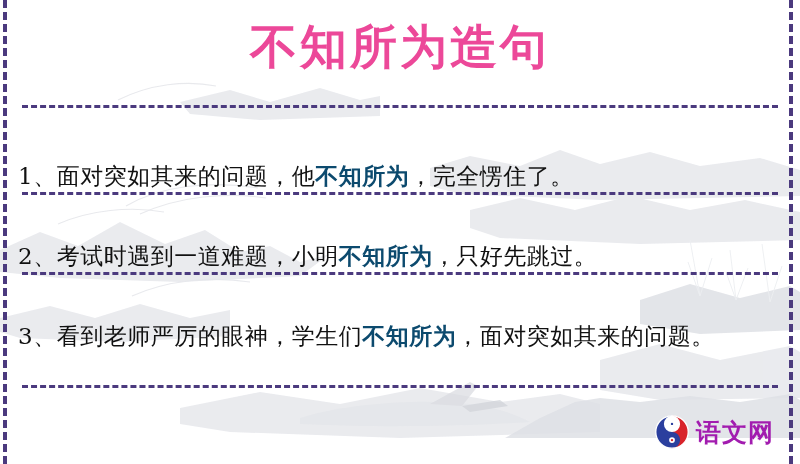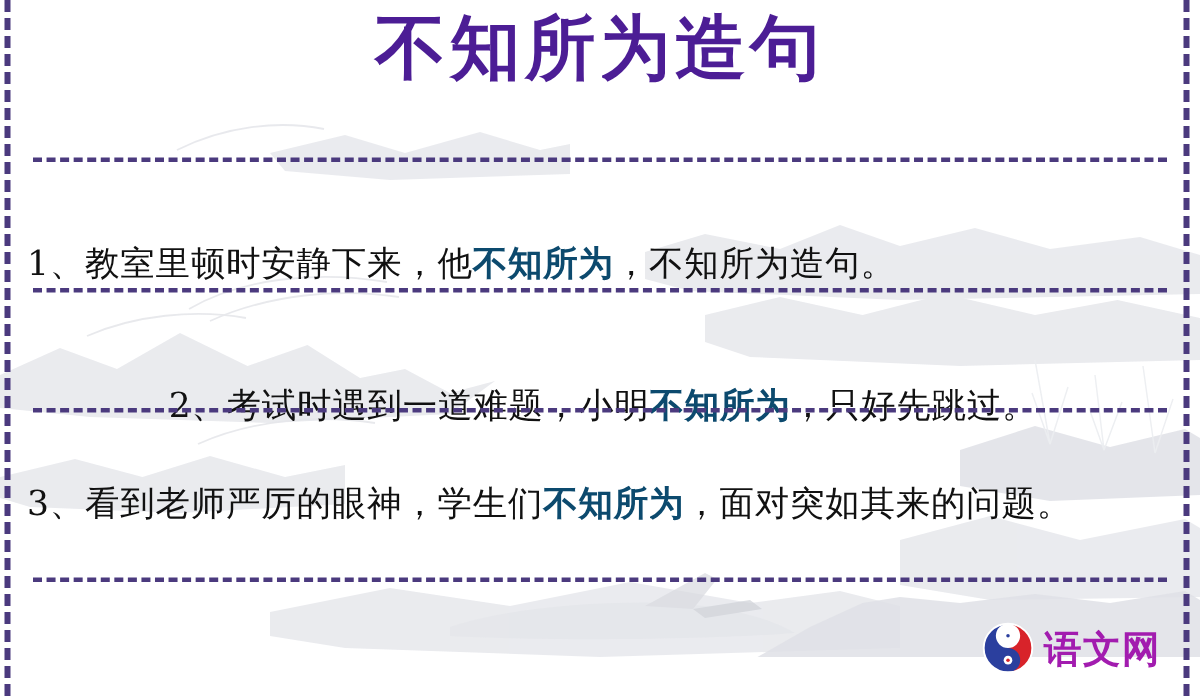--- a/index.html
+++ b/index.html
@@ -42,27 +42,27 @@
     position: absolute;
     left: 0; top: 0;
     width: 800px; height: 464px;
     z-index: 2;
   }
 
   
   .title {
     position: absolute;
     left: 0;
-    top: 4px;
+    top: 18px;
     width: 800px;
     text-align: center;
     font-family: "DejaVu Serif", "Liberation Serif", serif;
     font-size: 47px;
     font-weight: bold;
-    color: #4c1d95;
+    color: #ec4899;
     letter-spacing: 3px;
     line-height: 1.25;
     white-space: nowrap;
   }
 
   
   .hrule {
     position: absolute;
     left: 22px;
     width: 756px;
@@ -80,21 +80,21 @@
     position: absolute;
     left: 18px;
     width: 768px;
     font-family: "DejaVu Serif", "Liberation Serif", serif;
     font-size: 23px;
     color: #111111;
     line-height: 41px;
     letter-spacing: 0.5px;
   }
   .sentence.s1 { top: 132px; }
-  .sentence.s2 { top: 227px; text-align: center; }
+  .sentence.s2 { top: 212px; }
   .sentence.s3 { top: 292px; }
 
   .kw {
     color: #0c4a6e;
     font-weight: bold;
   }
 
   
   .logo-wrap {
     position: absolute;
@@ -161,21 +161,21 @@
   <div class="content">
 
     <div class="title">不知所为造句</div>
 
     <div class="hrule r1"></div>
     <div class="hrule r2"></div>
     <div class="hrule r3"></div>
     <div class="hrule r4"></div>
 
     <p class="sentence s1">
-      <span>1、</span><span>教室里顿时安静下来，他</span><span class="kw">不知所为</span><span>，不知所为造句。</span>
+      <span>1、</span><span>面对突如其来的问题，他</span><span class="kw">不知所为</span><span>，完全愣住了。</span>
     </p>
 
     <p class="sentence s2">
       <span>2、</span><span>考试时遇到一道难题，小明</span><span class="kw">不知所为</span><span>，只好先跳过。</span>
     </p>
 
     <p class="sentence s3">
       <span>3、</span><span>看到老师严厉的眼神，学生们</span><span class="kw">不知所为</span><span>，面对突如其来的问题。</span>
     </p>
 

